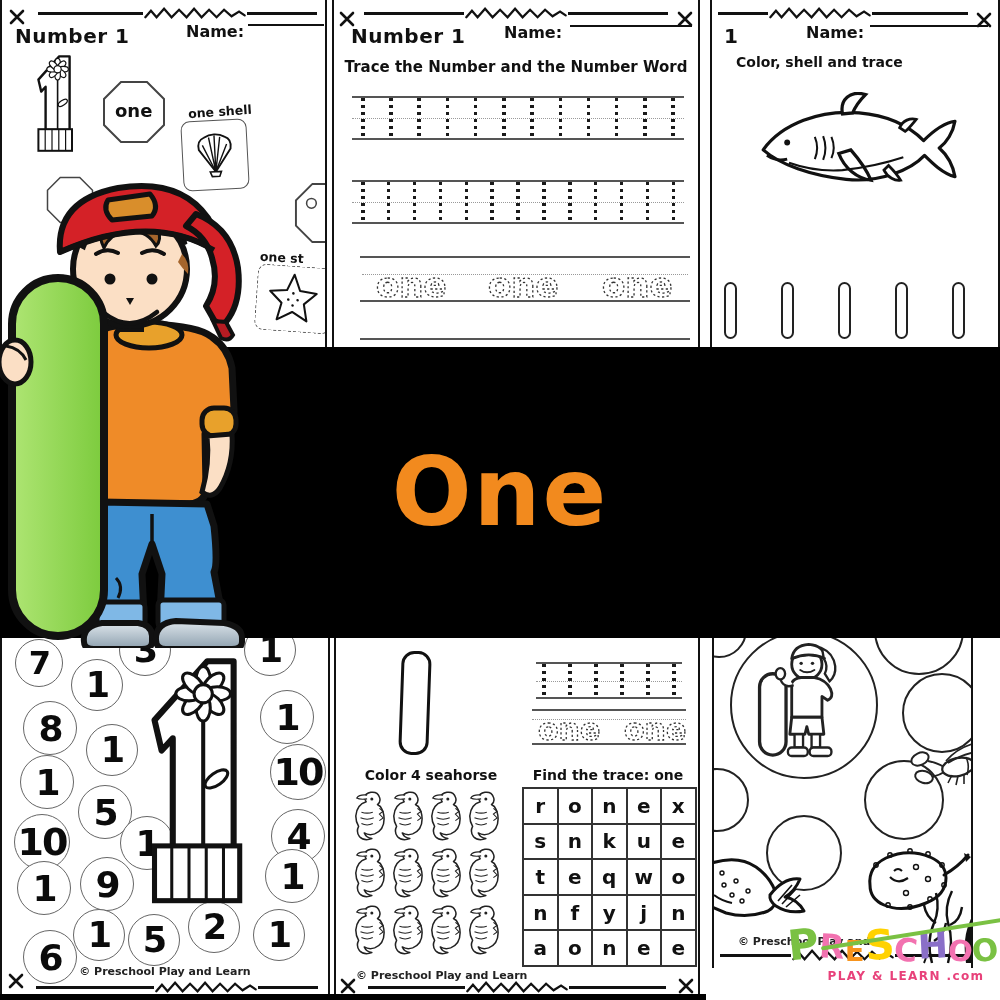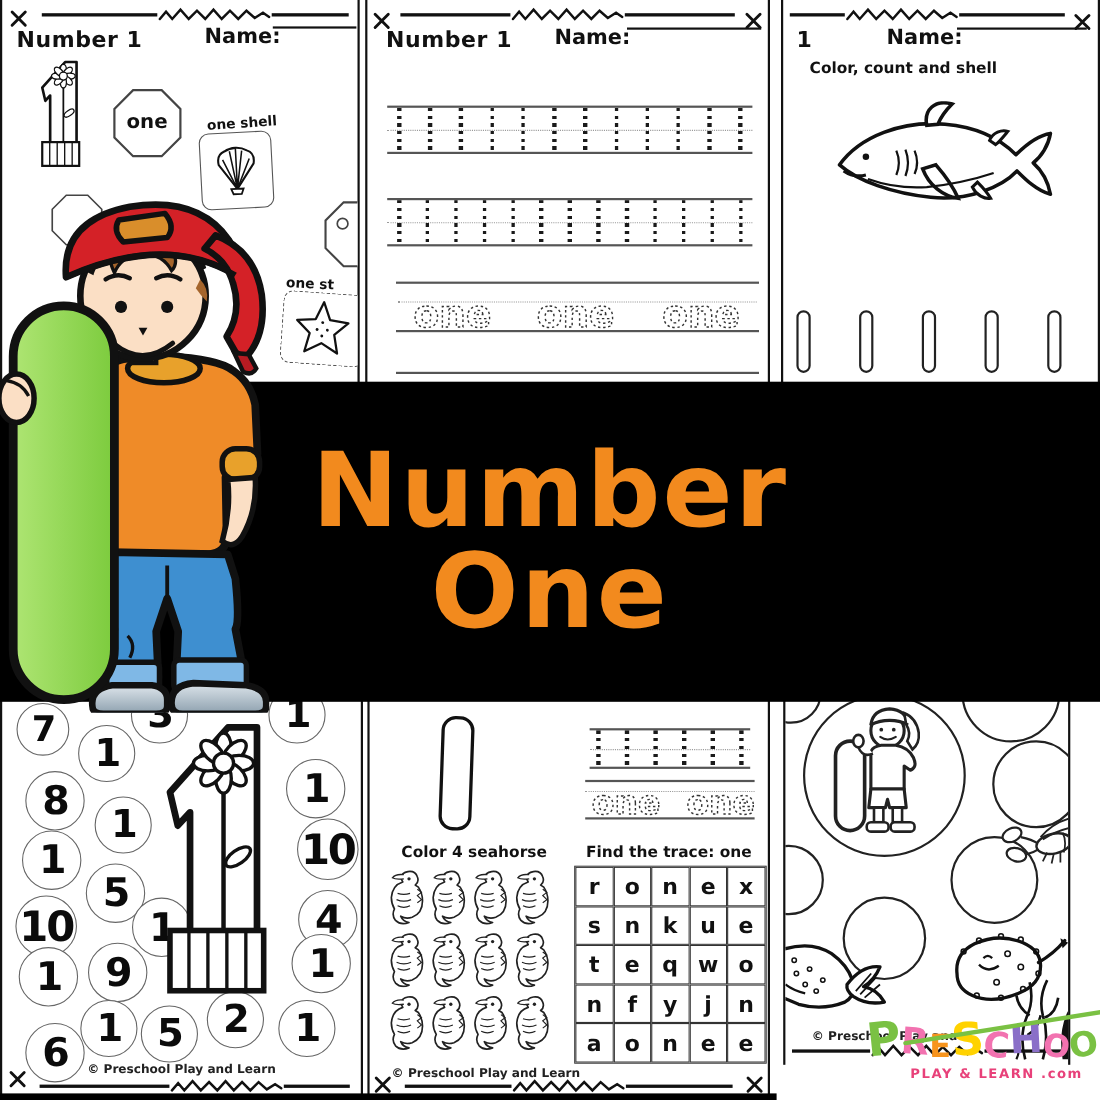--- a/index.html
+++ b/index.html
@@ -12,21 +12,21 @@
   #sheet2{left:332px;top:0;width:368px;height:352px}
   #sheet3{left:710px;top:0;width:290px;height:352px}
   #sheet4{left:0;top:637px;width:330px;height:363px}
   #sheet5{left:334px;top:637px;width:366px;height:363px}
   #sheet6{left:712px;top:605px;width:261px;height:363px}
   .deco{position:absolute;display:flex;align-items:center;height:15px}
   .deco .seg{flex:1;height:3px;background:#111}
   .deco svg{width:104px;height:15px;flex:0 0 auto}
   .xmark{position:absolute;width:16px;height:16px}
   .ws-title{position:absolute;font-weight:800;font-size:20px;letter-spacing:.5px;white-space:nowrap}
-  .name{position:absolute;font-weight:800;font-size:19px;white-space:nowrap}
+  .name{position:absolute;font-weight:800;font-size:16px;white-space:nowrap}
   .nline{position:absolute;border-bottom:2.2px solid #111}
   .h-med{position:absolute;left:0;right:0;text-align:center;font-weight:800;font-size:15px}
   .h-sm{position:absolute;font-weight:800;font-size:14px;text-align:center;white-space:nowrap}
   .guide{position:absolute;border-top:2px solid #555;border-bottom:2px solid #555}
   .guide::before{content:"";position:absolute;left:0;right:0;top:50%;border-top:1.5px dotted #9a9a9a}
   .strokes{position:absolute;inset:0;display:flex;justify-content:space-between;padding:0 9px}
   .stroke{width:3.5px;height:100%;background-image:repeating-linear-gradient(to bottom,#1a1a1a 0 3px,transparent 3px 7px)}
   .sline{position:absolute;border-top:2px solid #555}
   .dline{position:absolute;border-top:1.6px dotted #999}
   .dotted-word{font-family:"DejaVu Sans",sans-serif;font-weight:700;fill:none;stroke:#333;
@@ -174,20 +174,21 @@
     </div>
     <svg class="xmark" style="left:5px;top:11px">
         <use href="#sym-x"></use>
       </svg>
     <svg class="xmark" style="right:5px;top:11px">
         <use href="#sym-x"></use>
       </svg>
     <div class="ws-title" style="left:17px;top:24px">Number 1</div>
     <div class="name" style="left:170px;top:23px">Name:</div>
     <div class="nline" style="left:236px;top:25px;width:122px"></div>
+    <div class="h-med" style="top:58px">Trace the Number and the Number Word</div>
     <div class="guide" style="left:18px;top:96px;width:332px;height:44px">
       <div class="strokes">
           <span class="stroke"></span>
           <span class="stroke"></span>
           <span class="stroke"></span>
           <span class="stroke"></span>
           <span class="stroke"></span>
           <span class="stroke"></span>
           <span class="stroke"></span>
           <span class="stroke"></span>
@@ -232,21 +233,21 @@
           <use href="#sym-zz"></use>
         </svg>
         <div class="seg"></div>
     </div>
     <svg class="xmark" style="right:6px;top:12px">
         <use href="#sym-x"></use>
       </svg>
     <div class="ws-title" style="left:12px;top:24px">1</div>
     <div class="name" style="left:94px;top:23px">Name:</div>
     <div class="nline" style="left:158px;top:25px;width:118px"></div>
-    <div class="h-sm" style="left:24px;top:54px">Color, count and shell</div>
+    <div class="h-sm" style="left:24px;top:54px">Color, shell and trace</div>
     <svg style="position:absolute;left:42px;top:92px;width:212px;height:112px" viewBox="0 0 230 120">
       <path d="M10,62 C30,34 72,18 114,22 C150,25 172,40 184,52 C193,43 205,33 218,31 C216,43 209,54 201,60 C210,68 216,80 218,91 C205,88 193,76 185,68 C170,84 136,98 100,94 C62,90 28,78 10,62 Z" fill="#fff" stroke="#111" stroke-width="3.5" stroke-linejoin="round"></path>
       <path d="M96,23 C93,8 104,-3 121,2 C114,9 109,17 107,22 Z" fill="#fff" stroke="#111" stroke-width="3.5"></path>
       <path d="M158,38 C161,30 170,27 176,29 C171,35 167,40 164,42 Z" fill="#fff" stroke="#111" stroke-width="3"></path>
       <path d="M92,66 C98,82 112,93 127,95 C121,81 112,70 105,62 Z" fill="#fff" stroke="#111" stroke-width="3.5"></path>
       <path d="M141,84 C145,92 153,96 159,95 C155,88 150,83 146,79 Z" fill="#fff" stroke="#111" stroke-width="3"></path>
       <circle cx="36" cy="54" r="3.2" fill="#111"></circle>
       <path d="M14,68 Q24,75 36,72" fill="none" stroke="#111" stroke-width="3"></path>
       <path d="M66,48 Q71,60 66,72 M75,47 Q80,60 75,73 M84,48 Q89,60 84,71" fill="none" stroke="#111" stroke-width="2.2"></path>
       <path d="M38,76 Q66,86 96,84 Q132,80 162,70" fill="none" stroke="#111" stroke-width="2.2"></path>
@@ -254,21 +255,20 @@
     <div id="slots">
         <div class="capsule" style="left: 12px; top: 282px;"></div>
         <div class="capsule" style="left: 69px; top: 282px;"></div>
         <div class="capsule" style="left: 126px; top: 282px;"></div>
         <div class="capsule" style="left: 183px; top: 282px;"></div>
         <div class="capsule" style="left: 240px; top: 282px;"></div>
       </div>
   </div>
 
   <div class="banner" id="banner" style="background: rgb(0, 0, 0);">
-    <div class="bl" style="color: rgb(242, 138, 30);">Number</div>
     <div class="bl" style="color: rgb(242, 138, 30);">One</div>
   </div>
 
   <svg class="boy-svg" viewBox="0 0 245 478">
     <defs>
       <linearGradient id="ggreen" x1="0" y1="0" x2="1" y2="0">
         <stop offset="0" stop-color="#AEE573"></stop>
           <stop offset="1" stop-color="#7CCB3D"></stop>
       </linearGradient>
       <linearGradient id="gshoe" x1="0" y1="0" x2="0" y2="1">

